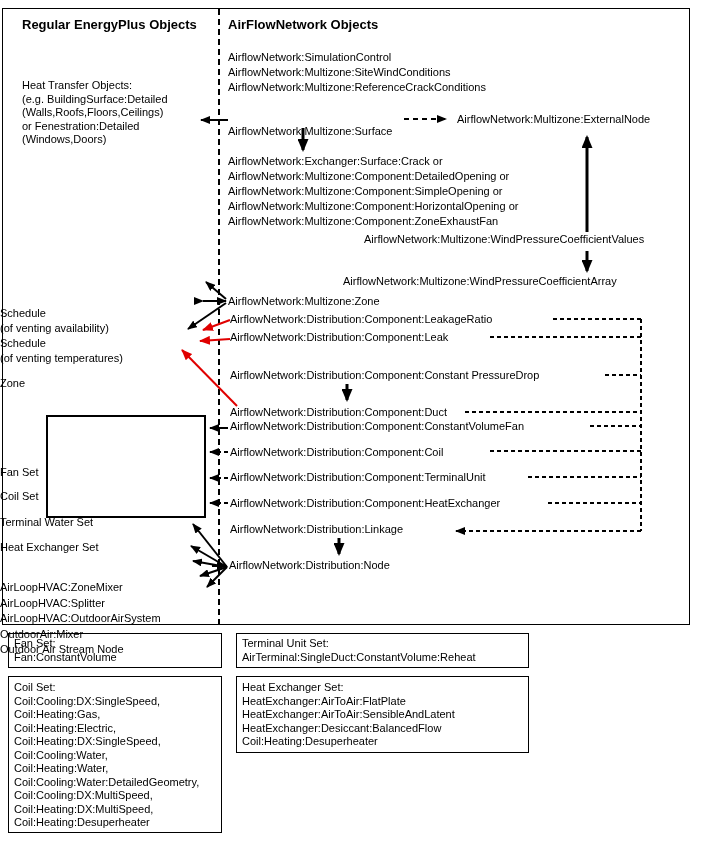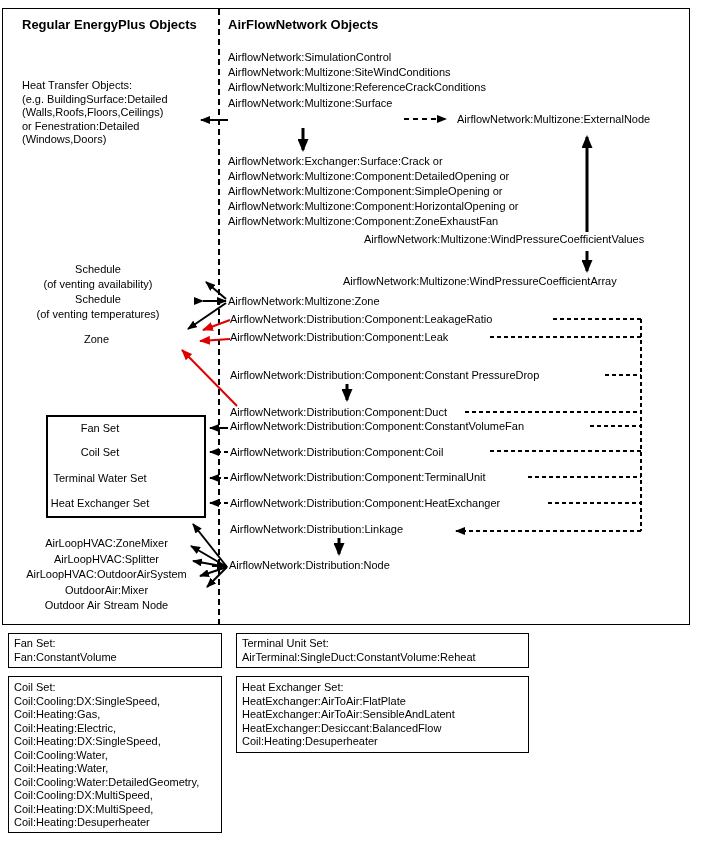--- a/index.html
+++ b/index.html
@@ -5,21 +5,21 @@
   html,body{margin:0;padding:0;background:#fff;}
   #stage{
     position:relative;width:702px;height:863px;background:#ffffff;
     font-family:"Liberation Sans","DejaVu Sans",sans-serif;
     color:#000;overflow:hidden;
   }
   .box{position:absolute;border:1px solid #000;background:transparent;box-sizing:border-box;}
   .box-thick{position:absolute;border:2px solid #000;background:transparent;box-sizing:border-box;}
   .lbl{position:absolute;font-size:11px;line-height:14px;white-space:nowrap;}
   .hdr{position:absolute;font-size:13px;font-weight:bold;white-space:nowrap;}
-  .ralign{text-align:center;}
+  .ralign{text-align:left;margin-top:44px;}
   svg.arrows{position:absolute;left:0;top:0;z-index:3;pointer-events:none;}
   .lbl,.hdr{z-index:4;}
   .legend-text{position:absolute;font-size:11px;line-height:13.5px;z-index:4;}
 </style>
 </head>
 <body>
 
 <div id="stage">
 
   <div class="box" style="left:2px;top:8px;width:688px;height:617px;"></div>
@@ -142,21 +142,21 @@
     <div>or Fenestration:Detailed</div>
     <div>(Windows,Doors)</div>
   </div>
 
   <div class="lbl" style="left:228px;top:50px;line-height:15px;">
     <div>AirflowNetwork:SimulationControl</div>
     <div>AirflowNetwork:Multizone:SiteWindConditions</div>
     <div>AirflowNetwork:Multizone:ReferenceCrackConditions</div>
   </div>
 
-  <div class="lbl" style="left:228px;top:96px;text-align:right;">AirflowNetwork:Multizone:Surface</div>
+  <div class="lbl" style="left:228px;top:124px;text-align:right;">AirflowNetwork:Multizone:Surface</div>
   <div class="lbl" style="left:457px;top:112px;">AirflowNetwork:Multizone:ExternalNode</div>
 
   <div class="lbl" style="left:228px;top:154px;line-height:15px;">
     <div>AirflowNetwork:Exchanger:Surface:Crack or</div>
     <div>AirflowNetwork:Multizone:Component:DetailedOpening or</div>
     <div>AirflowNetwork:Multizone:Component:SimpleOpening or</div>
     <div>AirflowNetwork:Multizone:Component:HorizontalOpening or</div>
     <div>AirflowNetwork:Multizone:Component:ZoneExhaustFan</div>
   </div>
 

